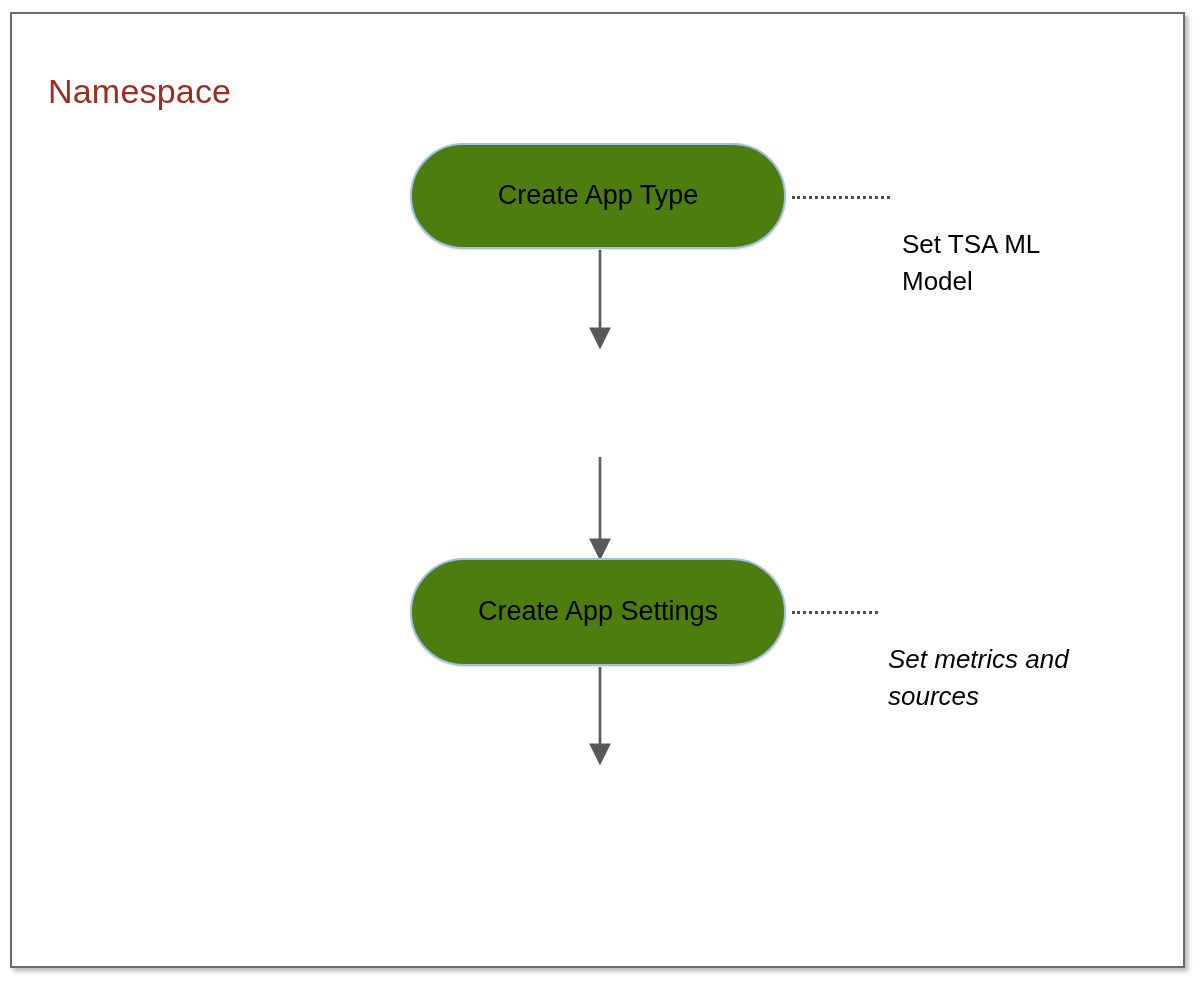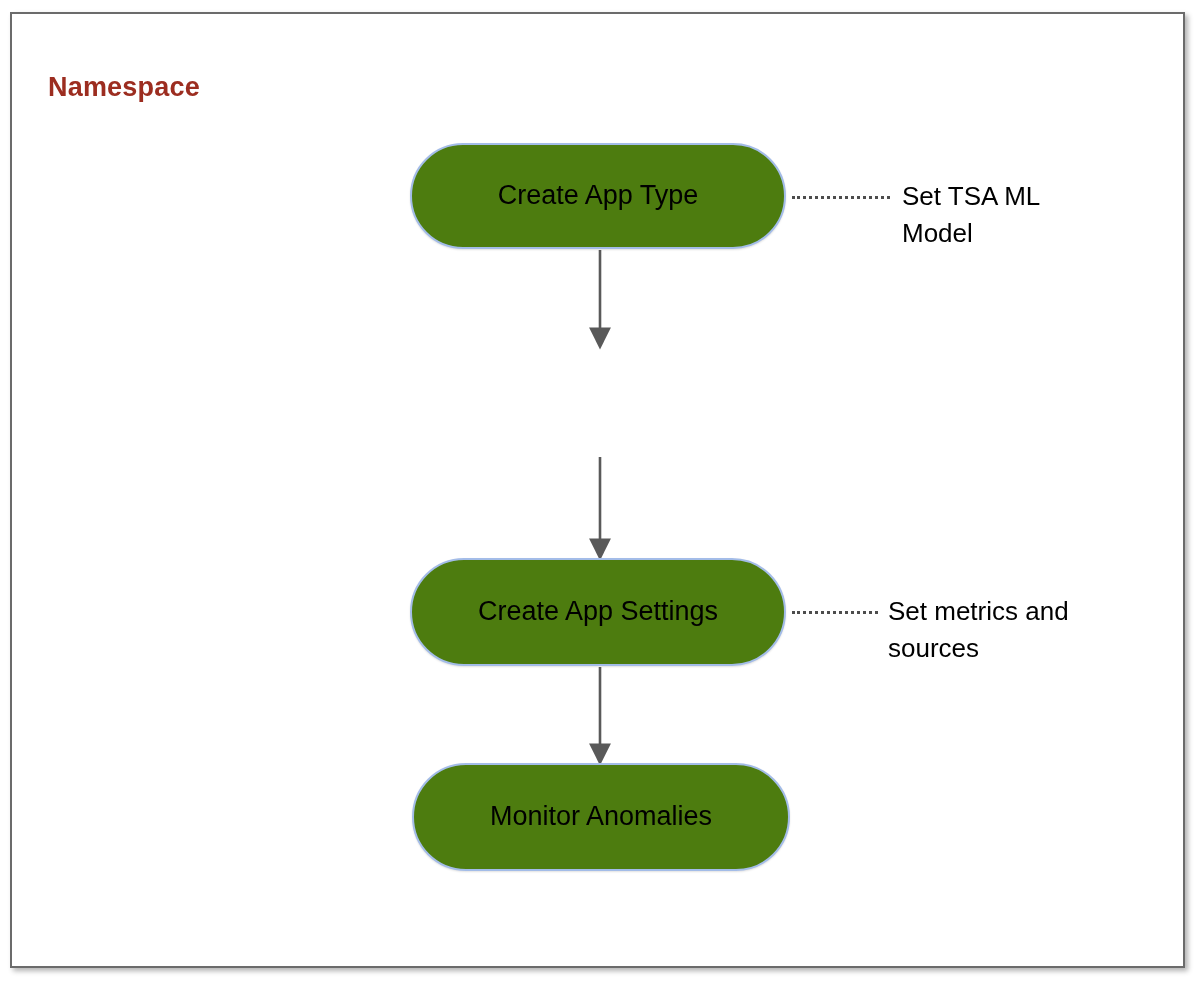--- a/index.html
+++ b/index.html
@@ -31,25 +31,24 @@
     box-sizing: border-box;
     background: #ffffff;
     border: 2px solid #6b6b6b;
     box-shadow: 3px 3px 5px rgba(0,0,0,0.30);
   }
 
   .ns-title {
     position: absolute;
     left: 36px;
     top: 58px;
-    font-size: 27px;
+    font-size: 34px;
     color: #9c2d20;
     letter-spacing: 0.2px;
     white-space: nowrap;
-    font-weight: bold;
   }
 
   
   .node {
     position: absolute;
     box-sizing: border-box;
     background: #4d7c0f;
     border: 2px solid #a3bce8;
     border-radius: 999px;
     display: flex;
@@ -91,23 +90,24 @@
   }
   #callout-line-1 { left: 792px; top: 196px; width: 98px; }
   #callout-line-2 { left: 792px; top: 611px; width: 86px; }
 
   .callout-text {
     position: absolute;
     font-size: 26px;
     line-height: 1.42;
     color: #000000;
     white-space: pre-line;
+    margin-top: 48px;
   }
   #callout-text-1 { left: 902px; top: 178px; width: 250px; }
-  #callout-text-2 { left: 888px; top: 593px; width: 250px; }
+  #callout-text-2 { left: 888px; top: 593px; width: 250px; font-style: italic; }
 </style>
 </head>
 <body>
 
 <div id="canvas">
 
   <div class="ns-frame">
     <div class="ns-title">Namespace</div>
   </div>
 
@@ -124,23 +124,20 @@
 
   <div class="node" id="node-create-app-type">
     <span class="node-label">Create App Type</span>
   </div>
 
 
   <div class="node" id="node-create-app-settings">
     <span class="node-label">Create App Settings</span>
   </div>
 
-  <div class="node" id="node-monitor-anomalies">
-    <span class="node-label">Monitor Anomalies</span>
-  </div>
 
   <div class="callout-line" id="callout-line-1"></div>
   <div class="callout-text" id="callout-text-1">Set TSA ML
 Model</div>
 
   <div class="callout-line" id="callout-line-2"></div>
   <div class="callout-text" id="callout-text-2">Set metrics and
 sources</div>
 
 </div>

